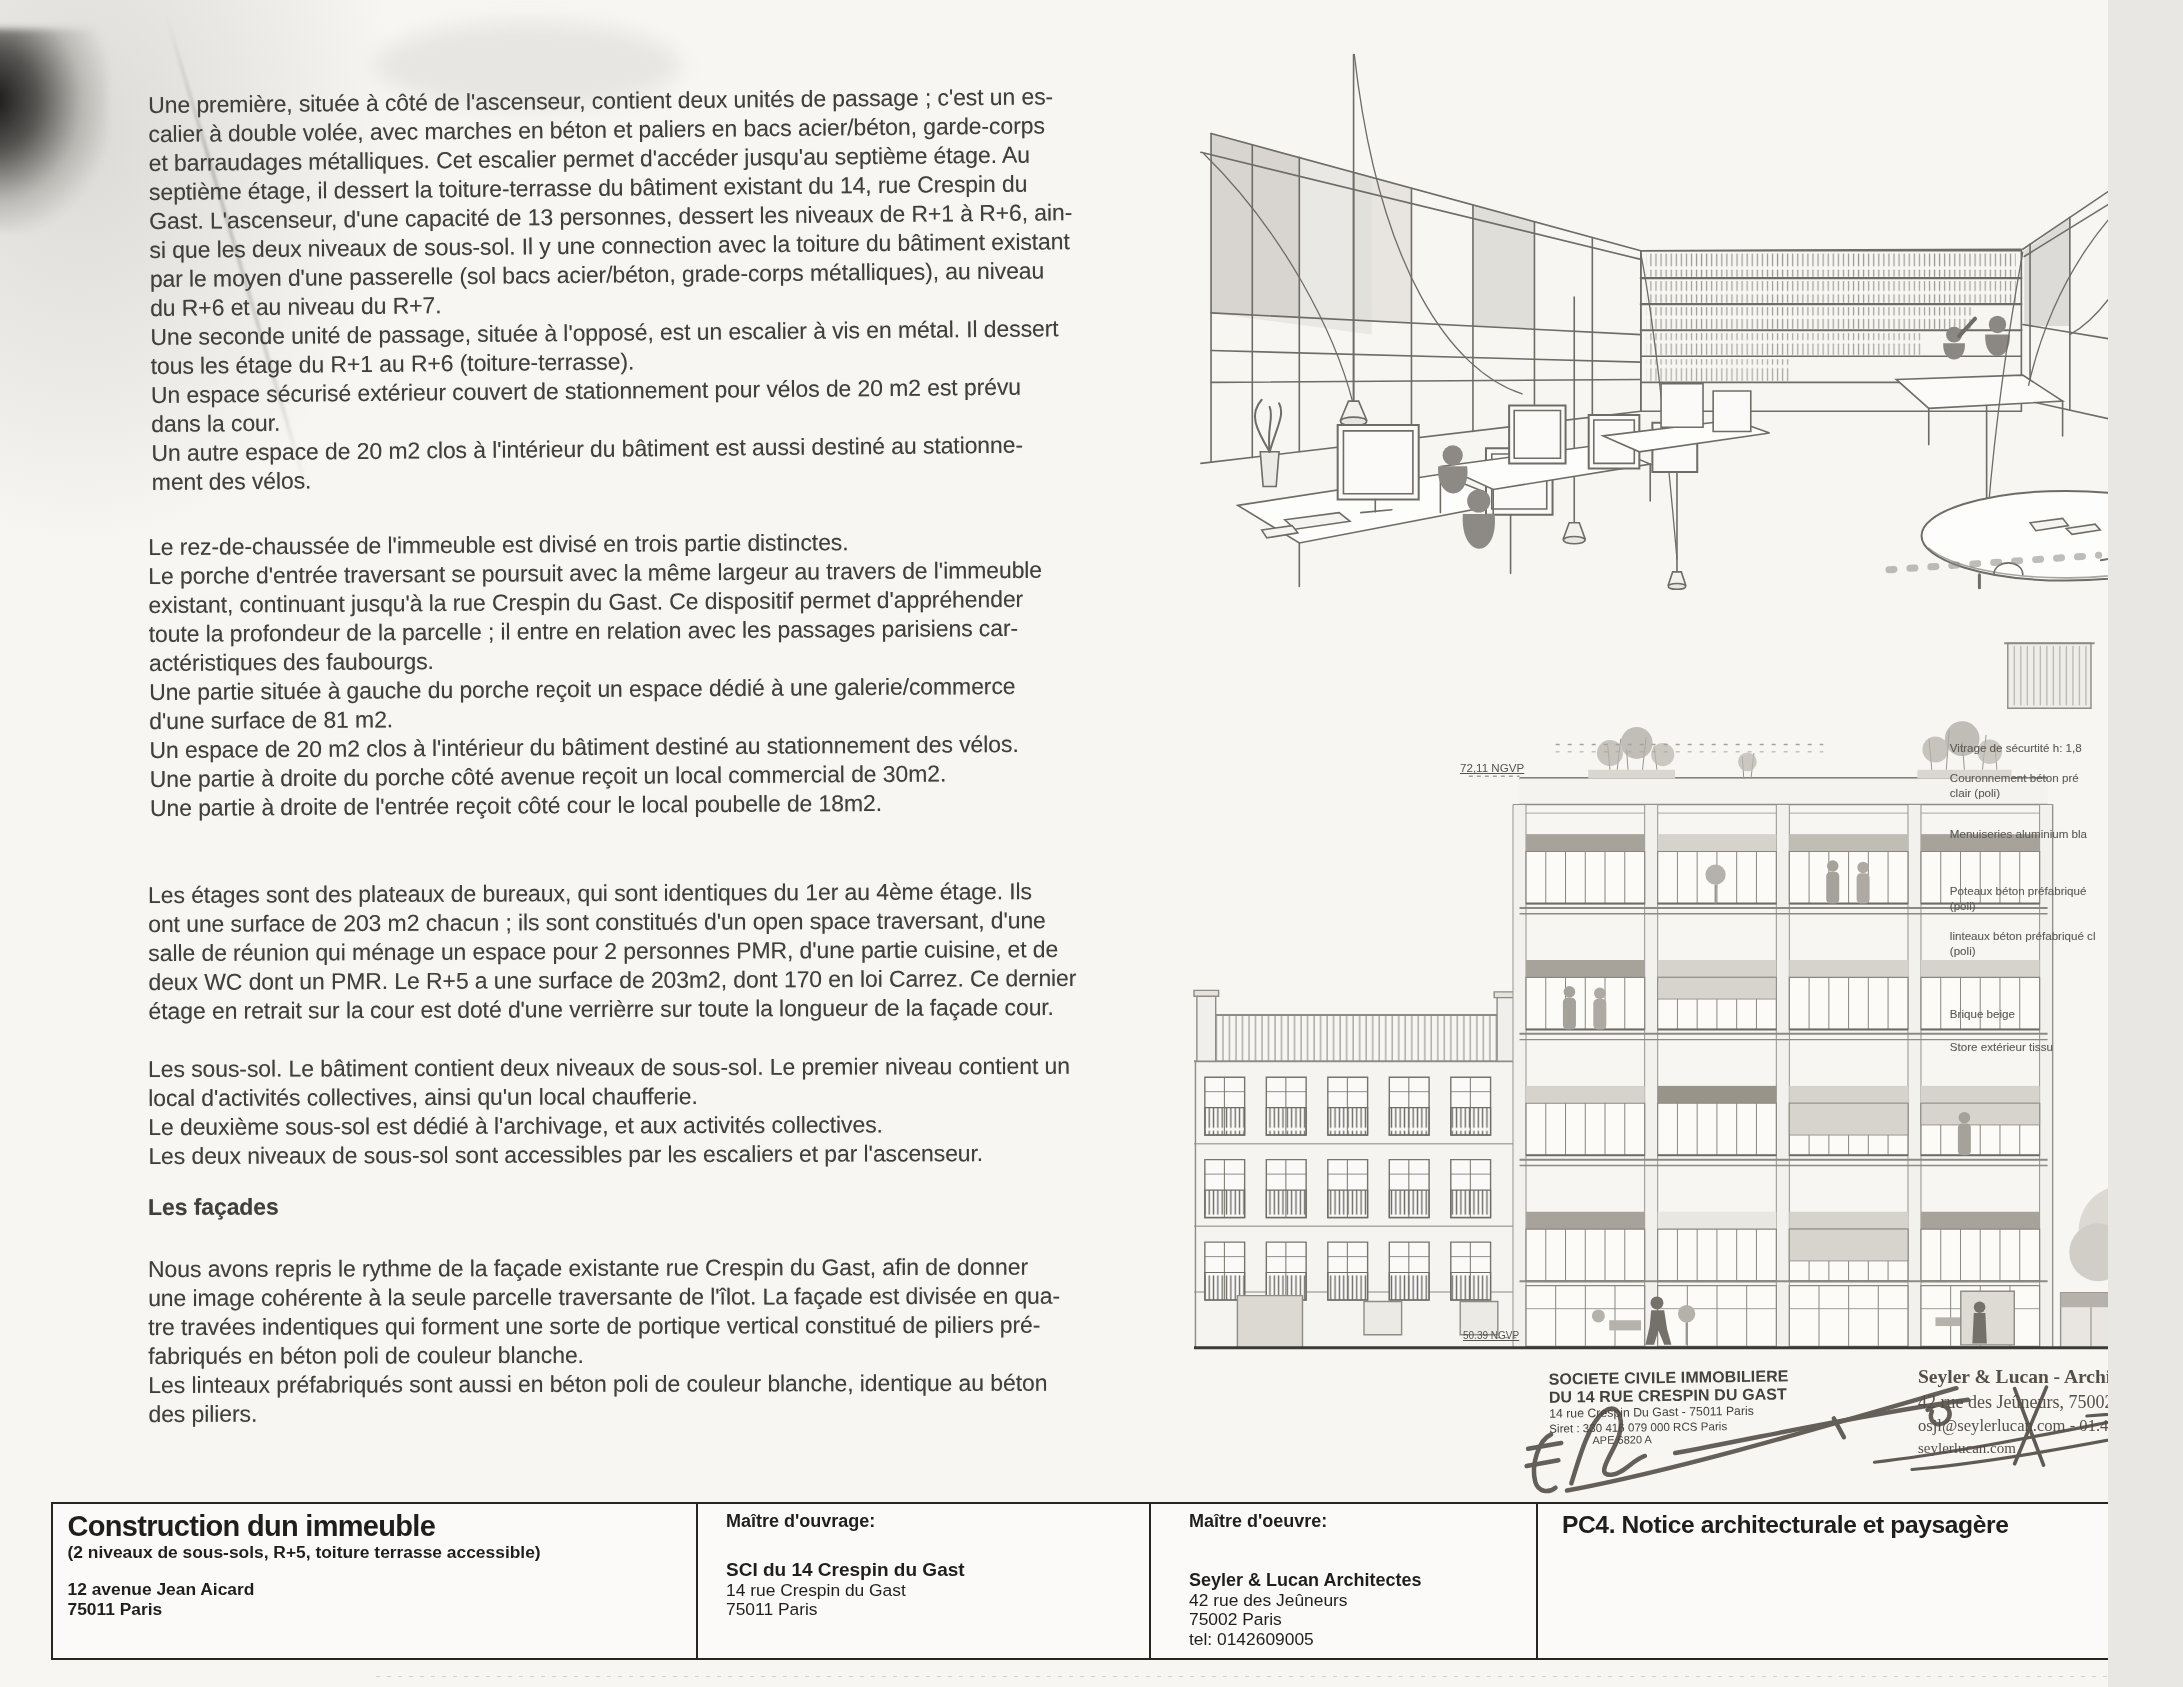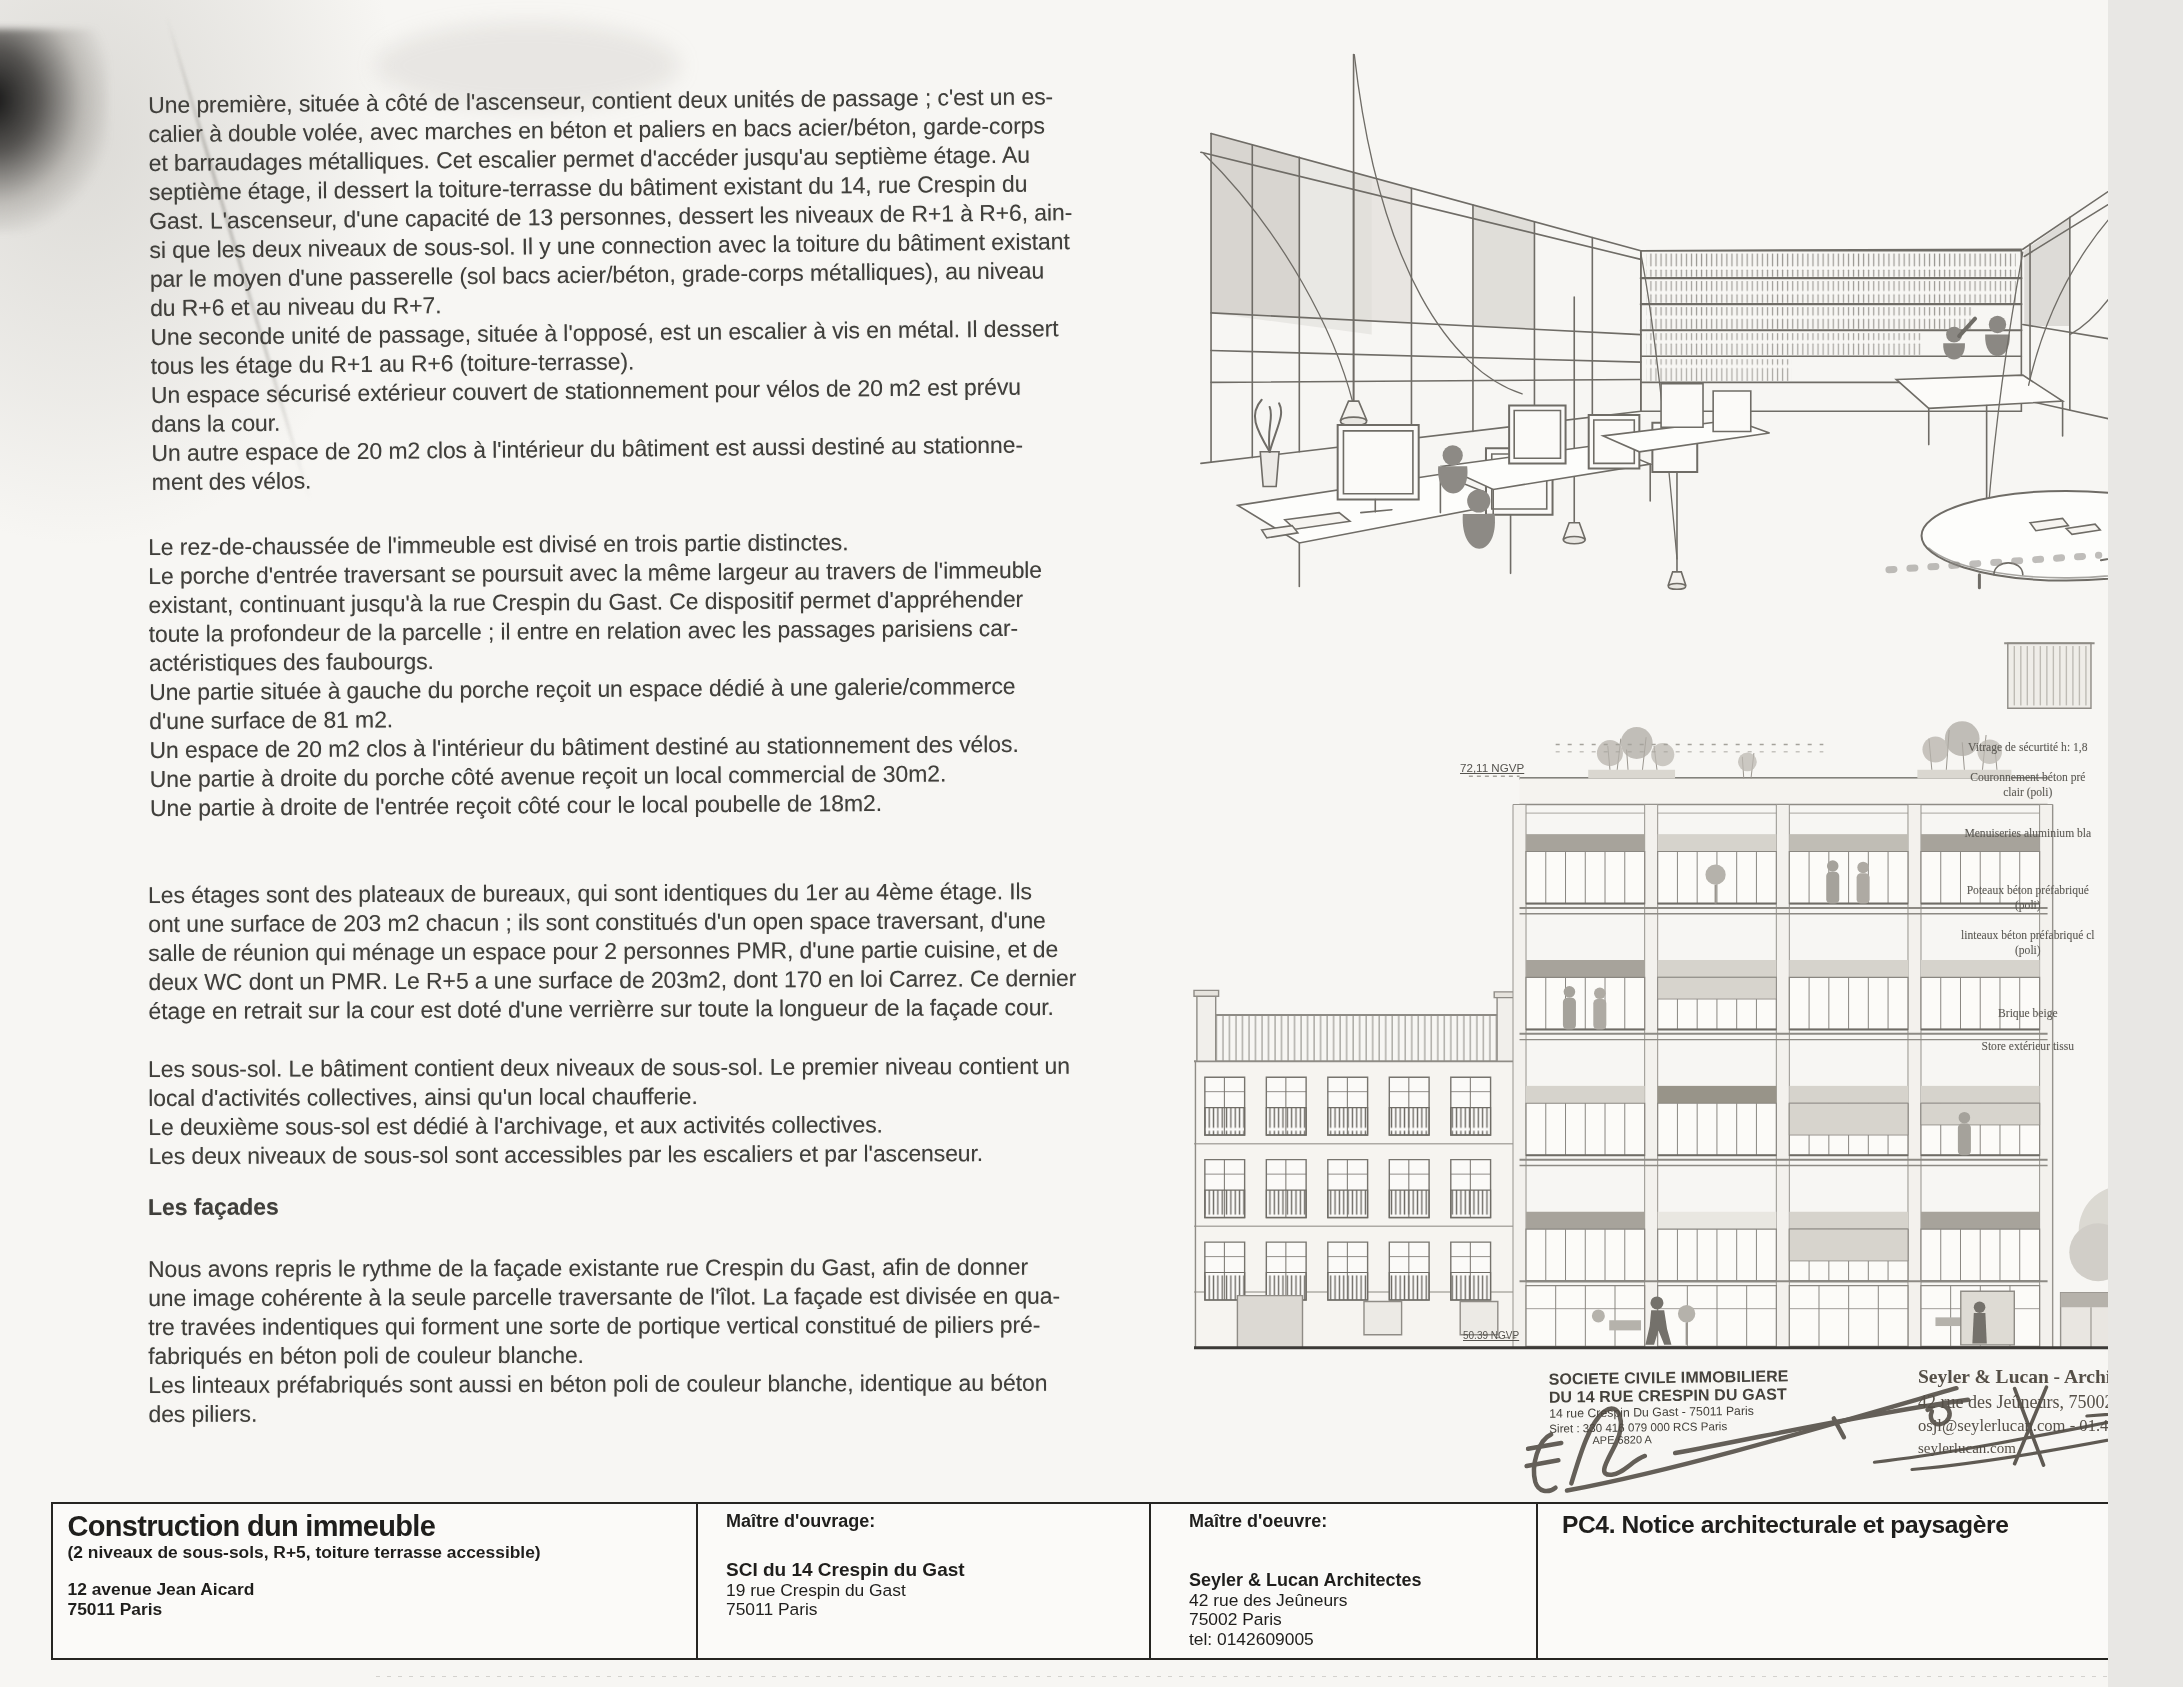--- a/index.html
+++ b/index.html
@@ -15,22 +15,22 @@
     transform-origin:top left;background:linear-gradient(to bottom, rgba(125,122,115,0), rgba(125,122,115,.5) 30%, rgba(125,122,115,.35) 70%, rgba(125,122,115,0));
     filter:blur(1.4px);}
   #topwash{position:absolute;left:376px;top:22px;width:304px;height:87px;border-radius:50%;
     background:rgba(165,162,154,.18);filter:blur(10px);}
   
   .para{position:absolute;left:148px;font-size:23px;line-height:29px;letter-spacing:-0.1px;
         color:#403f3b;text-shadow:0 0 0.7px rgba(63,62,58,.38);transform-origin:left top;white-space:nowrap;}
   .line{height:29px;}
   .heading{font-weight:bold;}
   
-  .matlabel{position:absolute;right:2.2px;width:156px;text-align:center;font-size:11.6px;line-height:15px;
-            color:#5d5b55;text-shadow:0 0 0.7px rgba(93,91,85,.3);font-family:Liberation Serif, serif;}
+  .matlabel{position:absolute;right:2.2px;width:156px;text-align:left;font-size:11.6px;line-height:15px;
+            color:#5d5b55;text-shadow:0 0 0.7px rgba(93,91,85,.3);}
   .lvl{position:absolute;font-size:11.6px;color:#55534e;text-decoration:underline;}
   
   #sci-stamp{position:absolute;left:1549px;top:1369px;color:#45423c;transform:rotate(-.8deg);line-height:1.12;}
   #sci-stamp .b{font-weight:bold;font-size:16px;letter-spacing:0.1px;}
   #sci-stamp .s1{font-size:12.3px;margin-top:1.4px;}
   #sci-stamp .s2{font-size:11.6px;}
   #sci-stamp .s3{font-size:11px;margin-left:43px;}
   #arch-stamp{position:absolute;left:1918px;top:1365px;width:263px;text-align:left;
     font-family:"Liberation Serif",serif;color:#554f47;}
   #arch-stamp .a1{font-size:19.5px;font-weight:bold;line-height:24.6px;}
@@ -697,21 +697,21 @@
     <div class="cell" id="c1" style="left:14.5px">
       <div class="t1">Construction dun immeuble</div>
       <div class="t2">(2 niveaux de sous-sols, R+5, toiture terrasse accessible)</div>
       <div class="t3">12 avenue Jean Aicard</div>
       <div class="t4">75011 Paris</div>
     </div>
 
     <div class="cell" style="left:673px">
       <div class="lbl">Maître d'ouvrage:</div>
       <div class="nm" style="margin-top:27px">SCI du 14 Crespin du Gast</div>
-      <div class="ad">19 rue Crespin du Gast</div>
+      <div class="ad">14 rue Crespin du Gast</div>
       <div class="ad">75011 Paris</div>
     </div>
 
     <div class="cell" style="left:1136px">
       <div class="lbl">Maître d'oeuvre:</div>
       <div class="nm" style="margin-top:37px;font-size:18px">Seyler &amp; Lucan Architectes</div>
       <div class="ad">42 rue des Jeûneurs</div>
       <div class="ad">75002 Paris</div>
       <div class="ad">tel: 0142609005</div>
     </div>

